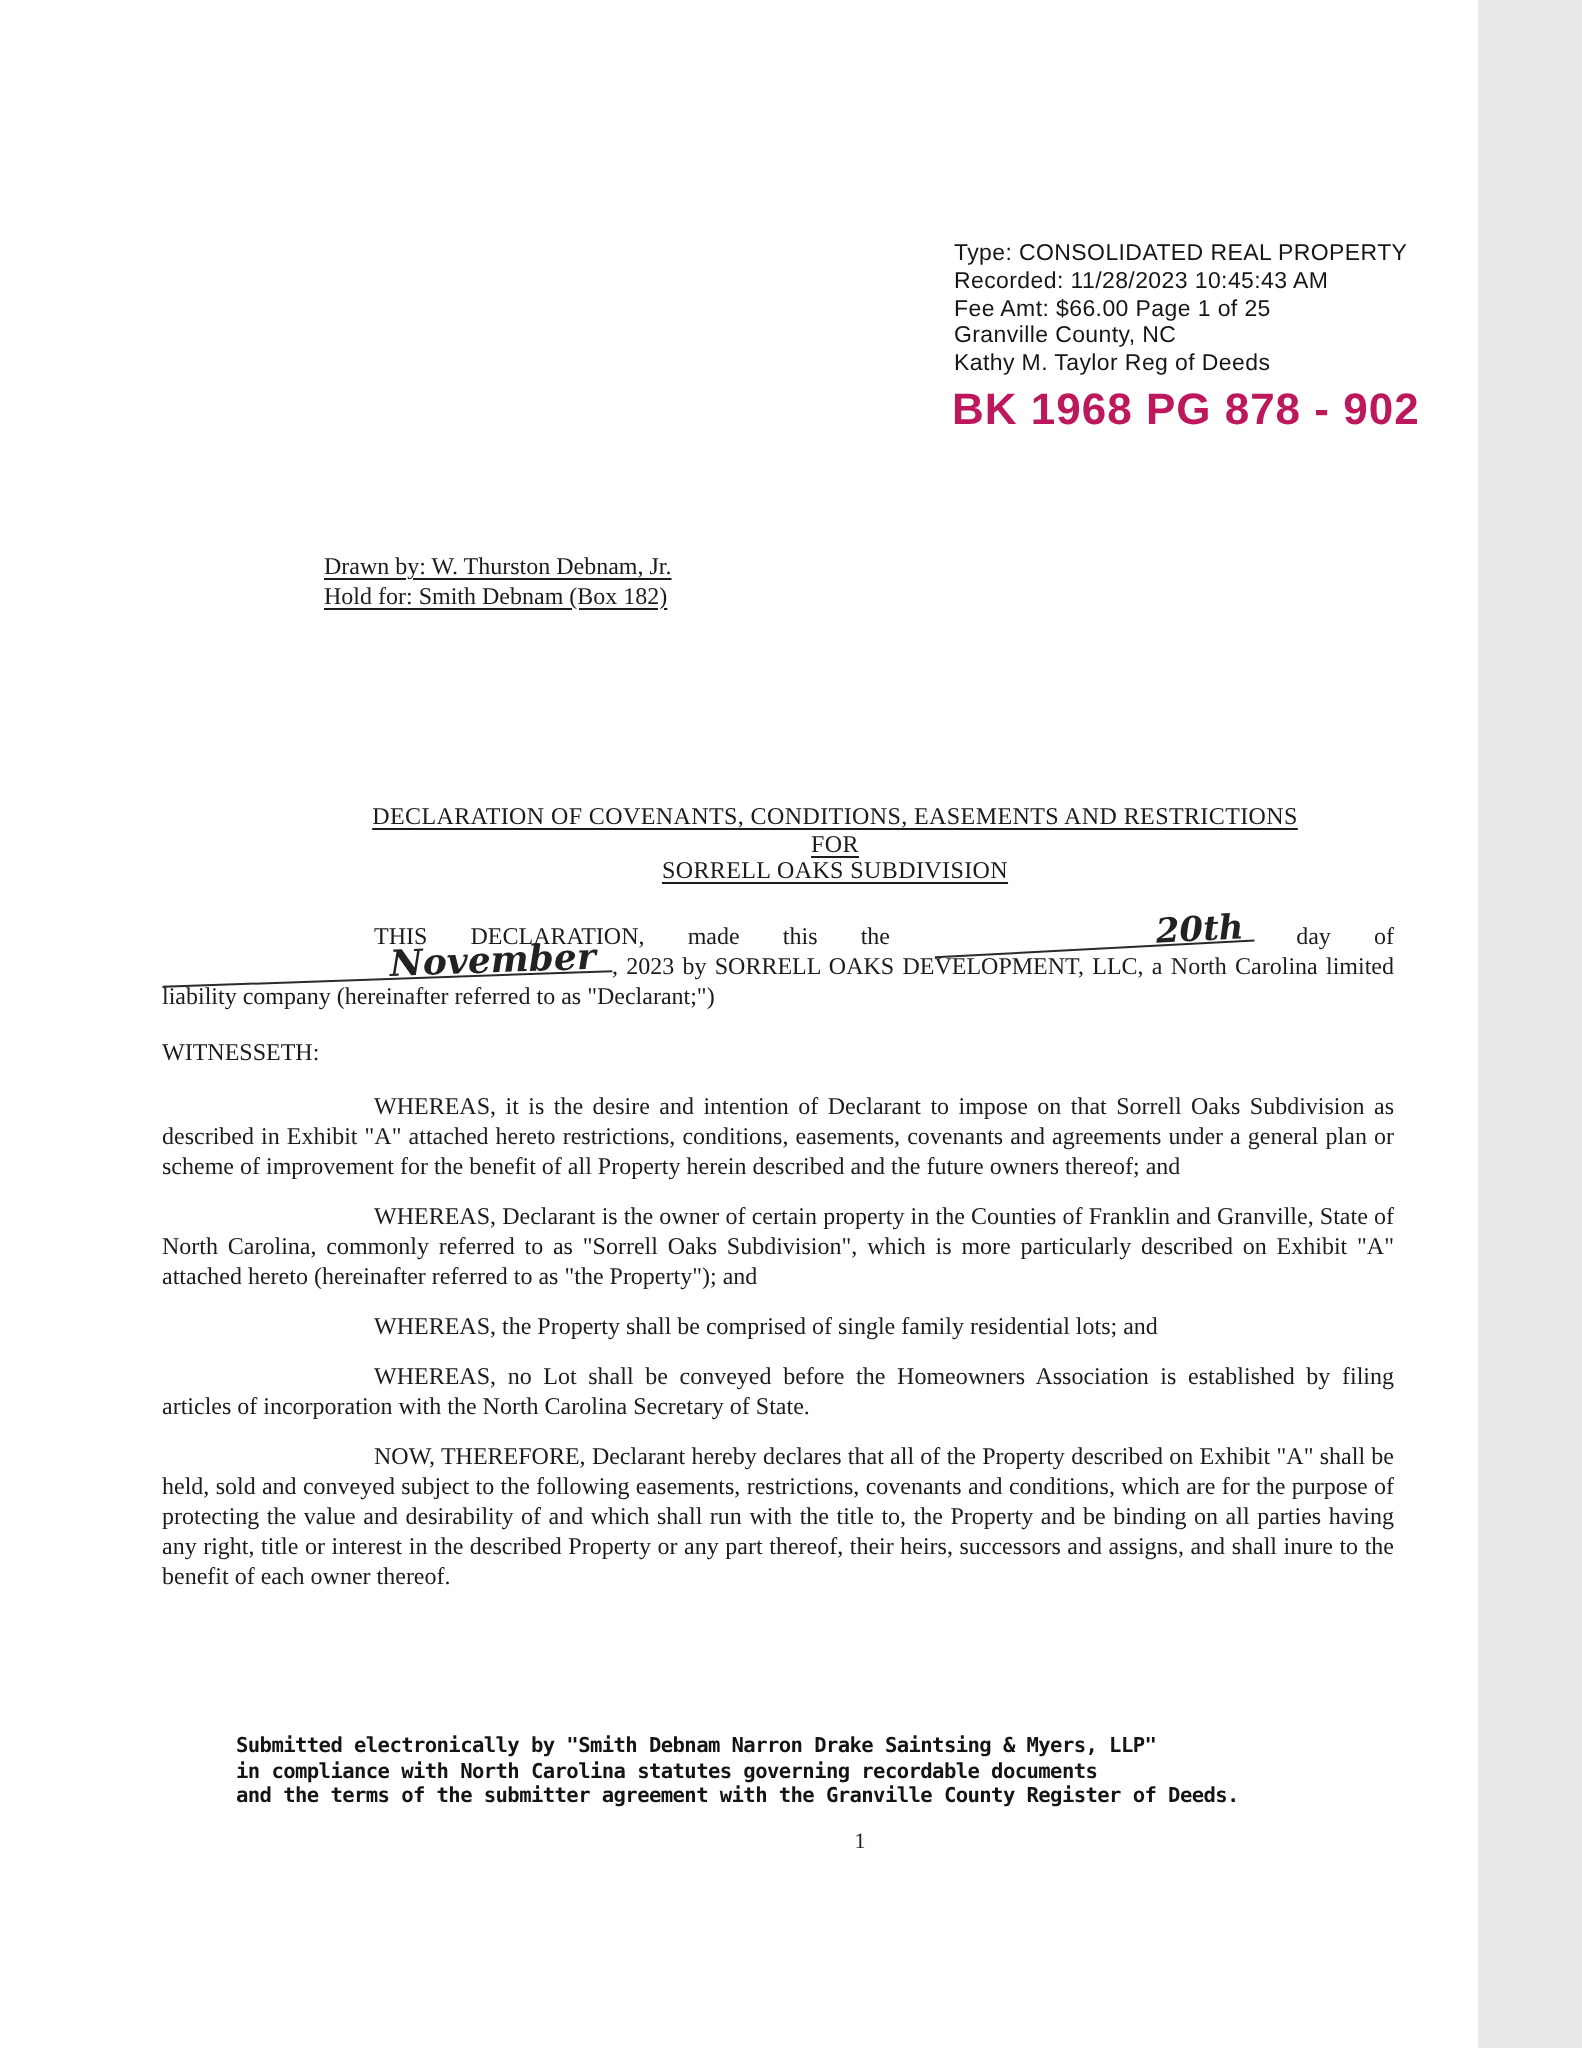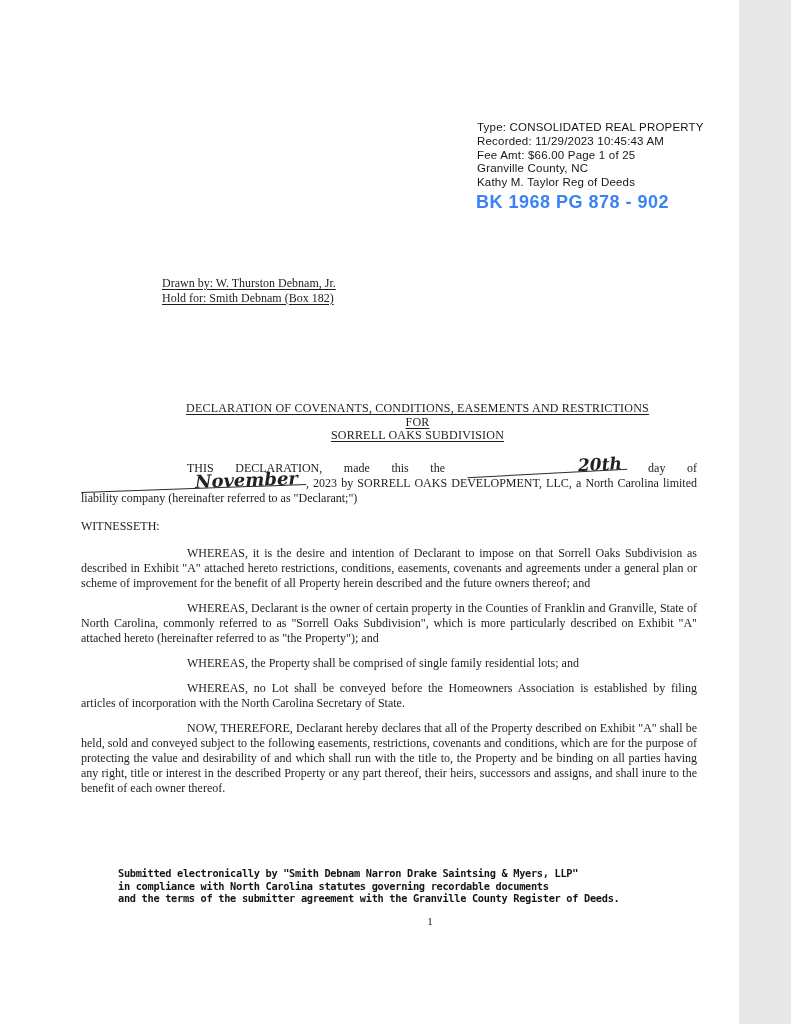--- a/index.html
+++ b/index.html
@@ -24,24 +24,24 @@
     line-height: 13.8px;
     color: #161616;
     letter-spacing: 0.2px;
     white-space: nowrap;
   }
   .bk-line {
     position: absolute;
     left: 476px;
     top: 192px;
     font-family: "Liberation Sans", sans-serif;
-    font-size: 18px;
+    font-size: 22px;
     font-weight: 700;
     letter-spacing: 0.5px;
-    color: #3b82f6;
+    color: #be185d;
     white-space: nowrap;
   }
 
   
   .drawn-block {
     position: absolute;
     left: 162px;
     top: 276px;
     font-size: 12px;
     line-height: 14.5px;
@@ -128,21 +128,21 @@
     color: #222;
   }
 </style>
 </head>
 <body>
 
 <div class="page">
 
   <div class="stamp">
     <div>Type:  CONSOLIDATED REAL PROPERTY</div>
-    <div>Recorded: 11/29/2023 10:45:43 AM</div>
+    <div>Recorded: 11/28/2023 10:45:43 AM</div>
     <div>Fee Amt: $66.00  Page 1 of 25</div>
     <div>Granville County, NC</div>
     <div>Kathy M. Taylor Reg of Deeds</div>
   </div>
   <div class="bk-line">BK 1968  PG 878 - 902</div>
 
   <div class="drawn-block">
     <div>Drawn by: W. Thurston Debnam, Jr.</div>
     <div>Hold for: Smith Debnam (Box 182)</div>
   </div>

